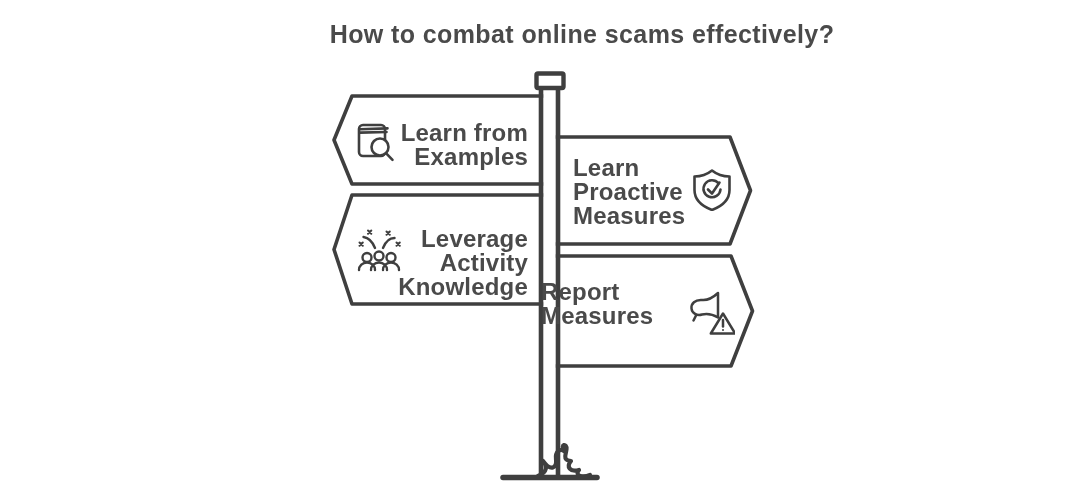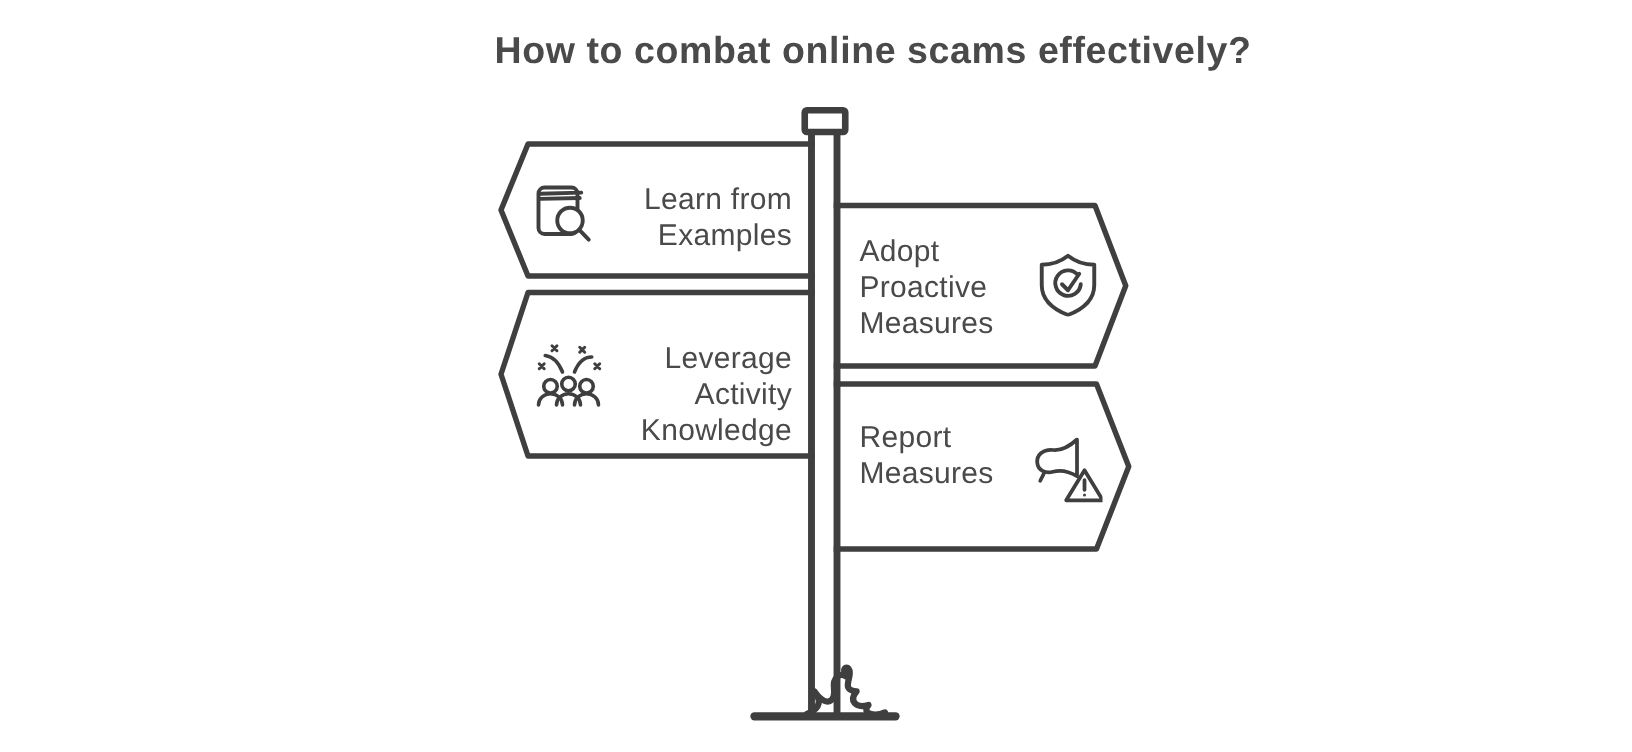--- a/index.html
+++ b/index.html
@@ -25,32 +25,32 @@
     padding-left: 38px;
   }
   .art {
     position: absolute;
     top: 0; left: 0;
     color: var(--outline, #3f3f3f);
   }
   .sign-text {
     position: absolute;
     color: var(--text, #4a4a4a);
-    font-size: 20px;
+    font-size: 24px;
     line-height: 24px;
-    font-weight: normal;
+    font-weight: bold;
     letter-spacing: 0.2px;
     white-space: nowrap;
   }
   .align-right { text-align: right; }
   .sign-text span { display: block; }
   #label-1 { top: 121px; right: 560px; }
   #label-2 { top: 156px; left: 573px; }
   #label-3 { top: 227px; right: 560px; }
-  #label-4 { top: 280px; left: 573px; }
+  #label-4 { top: 280px; left: 541px; }
   .icon {
     position: absolute;
     color: var(--outline, #454545);
   }
   #icon-1 { top: 116px; left: 352px; }
   #icon-2 { top: 167px; left: 690px; }
   #icon-3 { top: 227px; left: 356px; }
   #icon-4 { top: 289px; left: 687px; }
 </style>
 </head>
@@ -98,21 +98,21 @@
   </div>
 
   <span class="icon" id="icon-2">
     <svg width="44" height="44" viewBox="0 0 44 44" fill="none" stroke="currentColor" stroke-width="2.6" stroke-linecap="round" stroke-linejoin="round">
       <path d="M22,3.5 C27,7.5 33.5,9.5 39.5,9.5 L39.5,23 C39.5,32.5 32.5,39 22,43 C11.5,39 4.5,32.5 4.5,23 L4.5,9.5 C10.5,9.5 17,7.5 22,3.5 Z"></path>
       <path d="M28.5,16.2 A8.5,8.5 0 1 0 30.5,22.5"></path>
       <path d="M18,22.5 L22,26.5 L29.5,15.5"></path>
     </svg>
   </span>
   <div class="sign-text" id="label-2">
-    <span>Adopt</span>
+    <span>Learn</span>
     <span>Proactive</span>
     <span>Measures</span>
   </div>
 
   <span class="icon" id="icon-3">
     <svg width="46" height="46" viewBox="0 0 46 46" fill="none" stroke="currentColor" stroke-width="2.4" stroke-linecap="round" stroke-linejoin="round">
       <circle cx="11" cy="30.5" r="4.5"></circle>
       <circle cx="23" cy="29" r="4.5"></circle>
       <circle cx="35" cy="30.5" r="4.5"></circle>
       <path d="M3,43 a8,7.5 0 0 1 16,0"></path>

